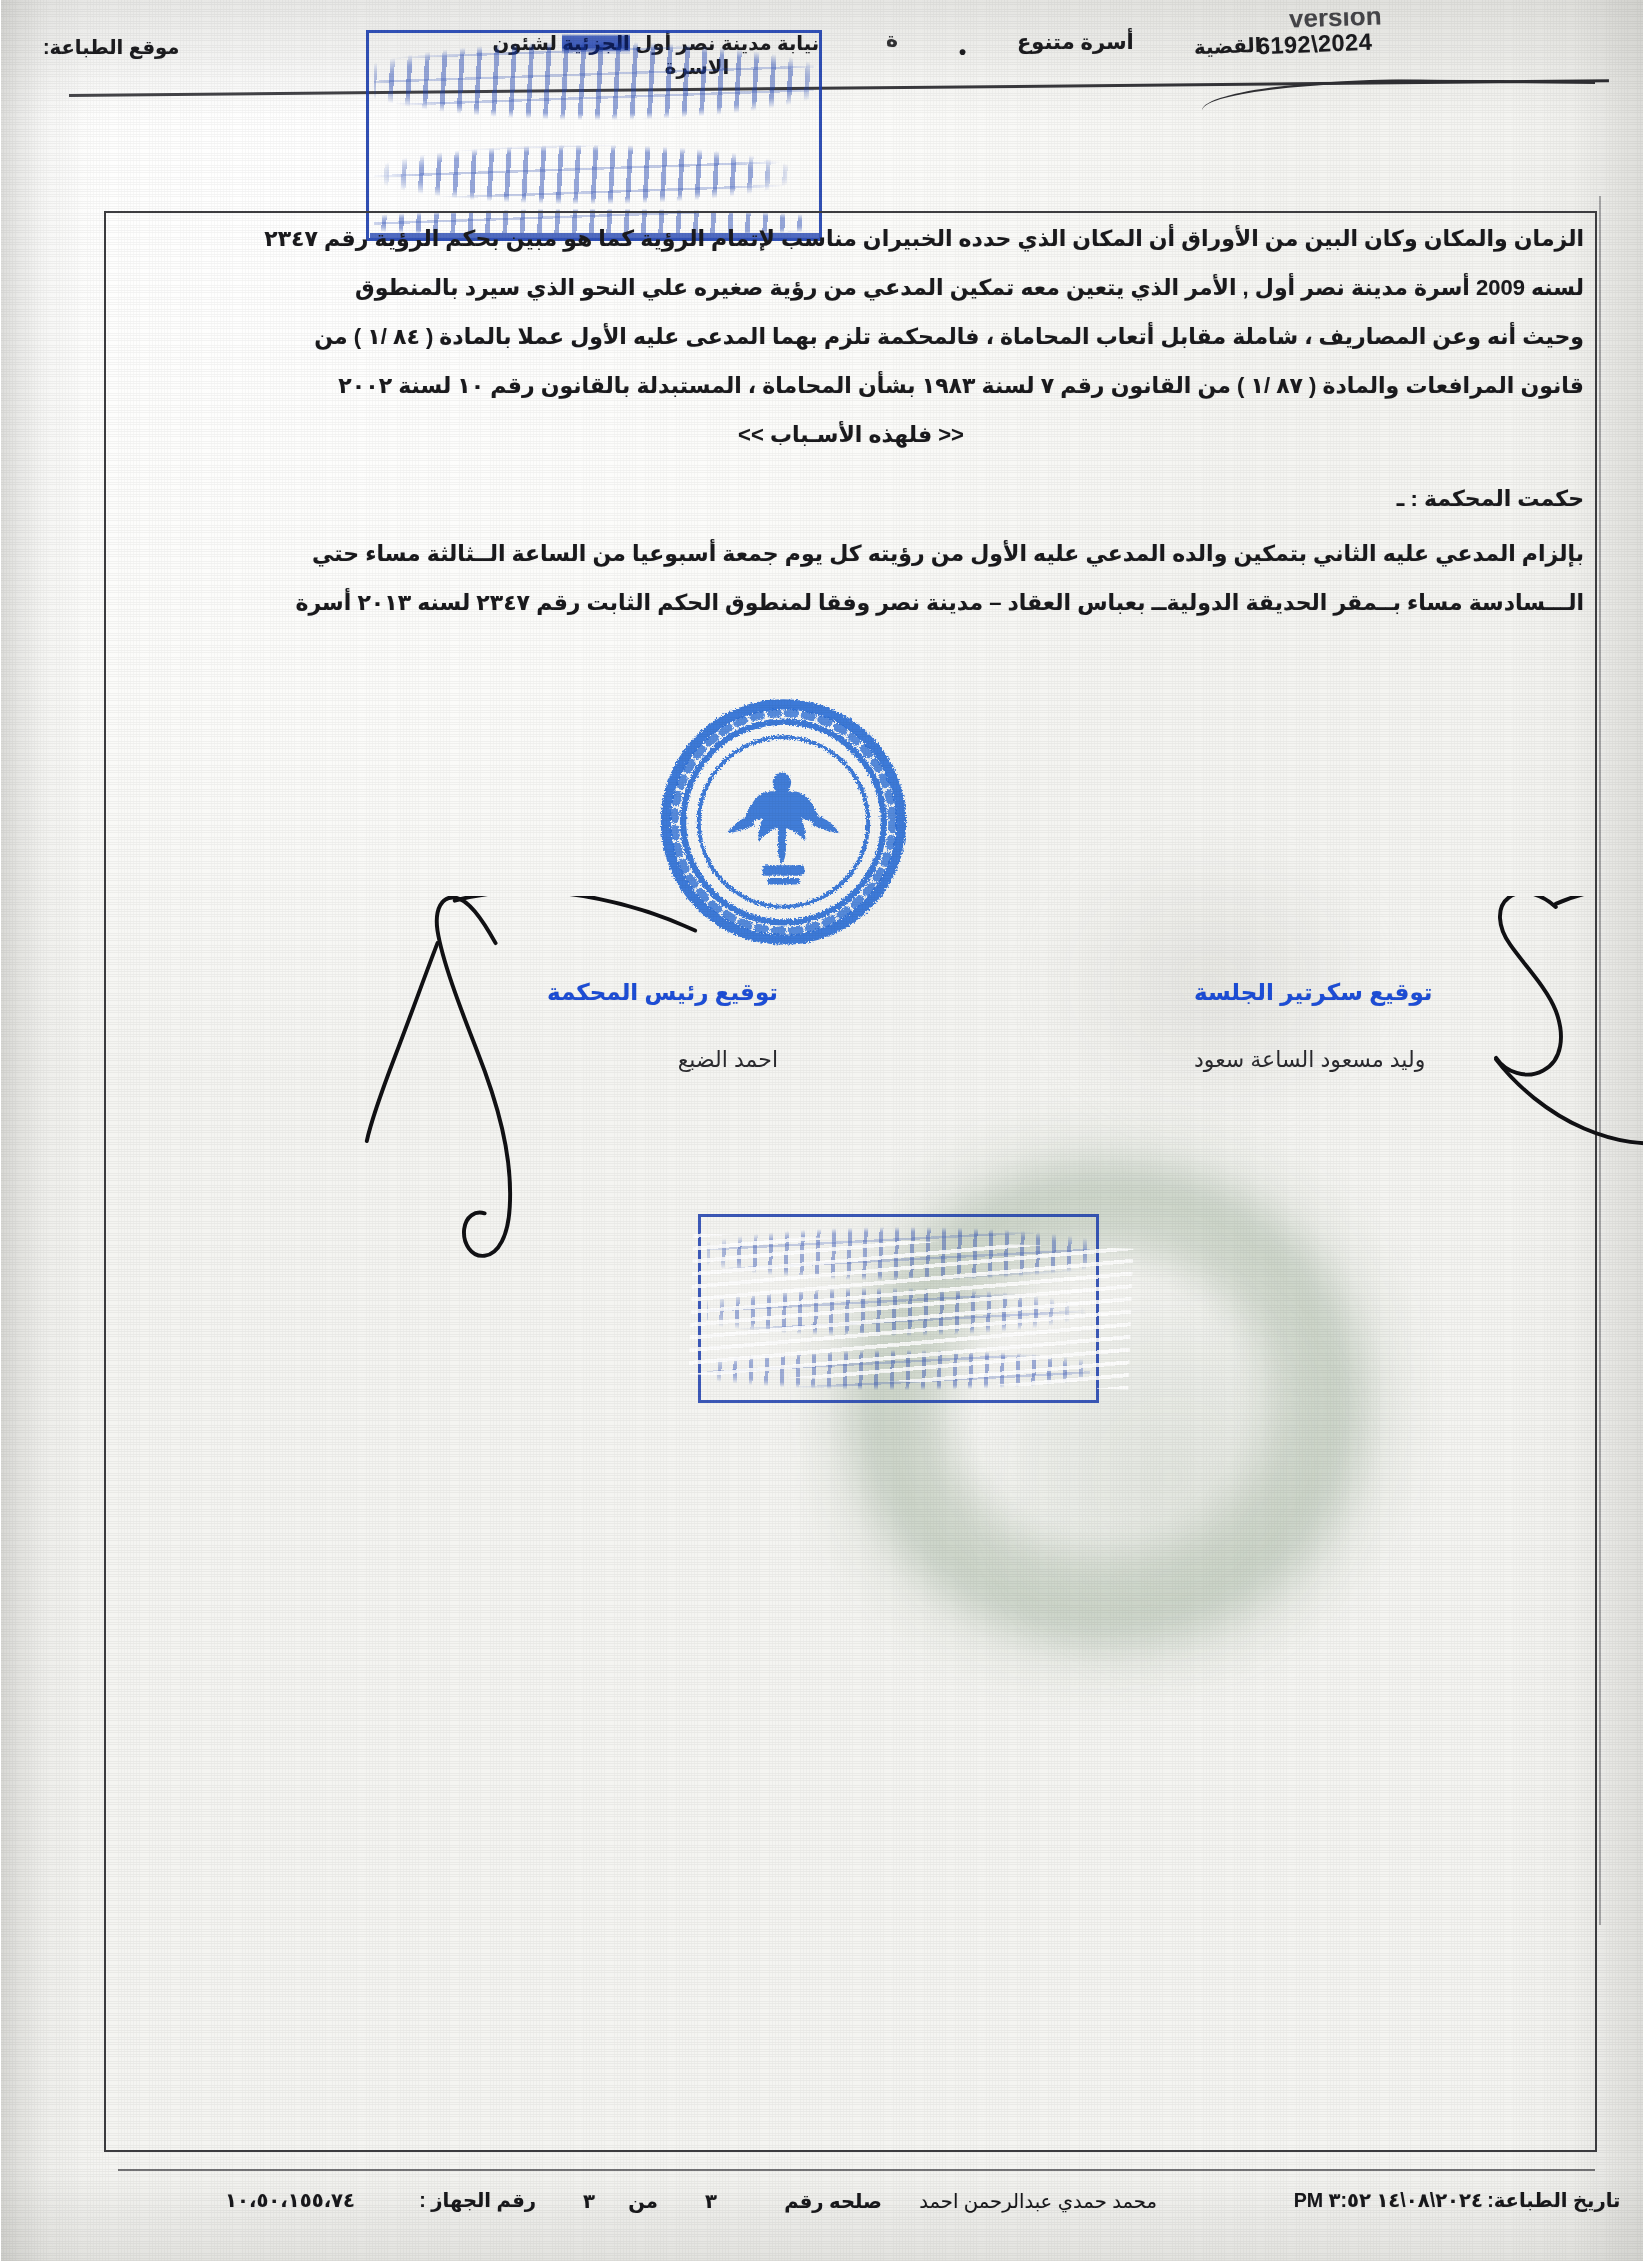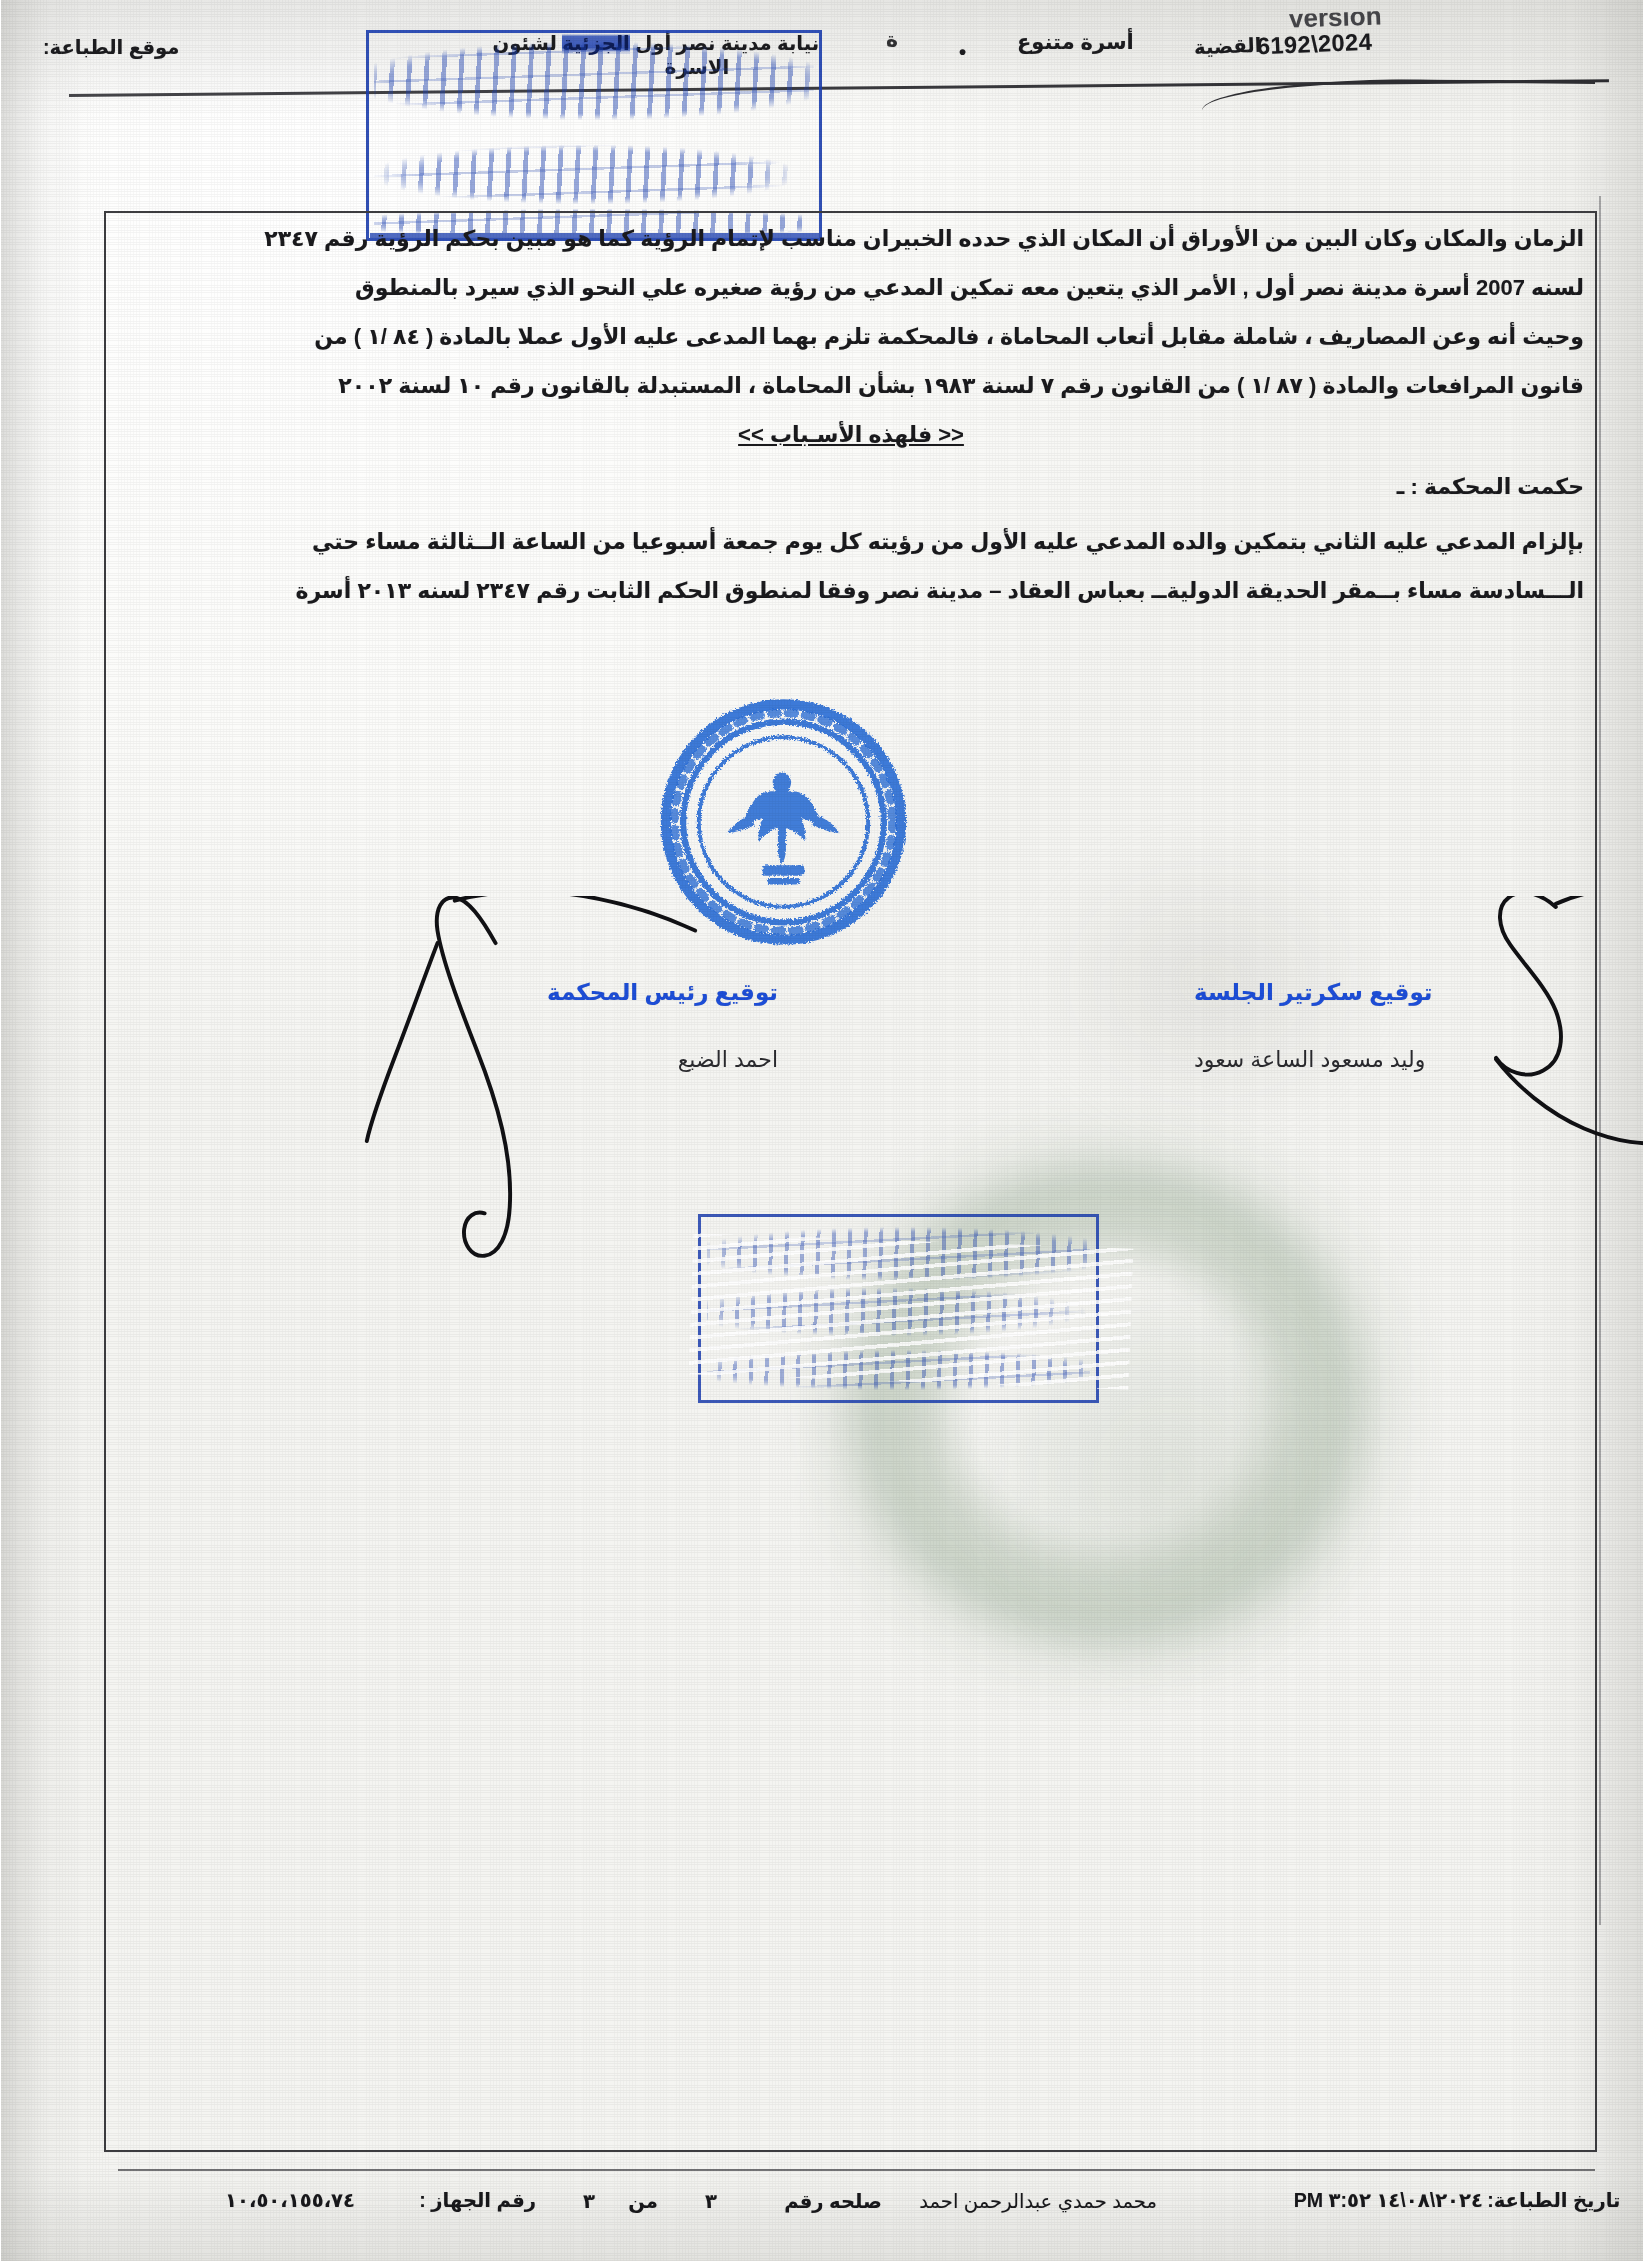--- a/index.html
+++ b/index.html
@@ -291,25 +291,25 @@
   <div class="stamp-ink"></div>
   <div class="stamp-underline"></div>
 </div>
 
 <div class="frame"></div>
 <div class="frame-r2"></div>
 
 <div class="body">
 
   <p class="ln">الزمان والمكان وكان البين من الأوراق أن المكان الذي حدده الخبيران مناسب لإتمام الرؤية  كما هو مبين بحكم  الرؤية رقم ٢٣٤٧</p>
-  <p class="ln">لسنه 2007 أسرة مدينة نصر أول , الأمر الذي يتعين معه تمكين المدعي من رؤية صغيره علي النحو الذي سيرد بالمنطوق</p>
+  <p class="ln">لسنه 2009 أسرة مدينة نصر أول , الأمر الذي يتعين معه تمكين المدعي من رؤية صغيره علي النحو الذي سيرد بالمنطوق</p>
   <p class="ln">وحيث أنه وعن المصاريف ، شاملة مقابل أتعاب المحاماة ، فالمحكمة تلزم بهما المدعى عليه الأول  عملا بالمادة  ( ٨٤ /١ ) من</p>
   <p class="ln">قانون المرافعات والمادة ( ٨٧ /١ ) من القانون رقم ٧ لسنة ١٩٨٣ بشأن المحاماة ، المستبدلة بالقانون رقم ١٠ لسنة ٢٠٠٢</p>
 
-  <p class="ln ctr" style="margin-bottom:30px;text-decoration:underline;">&lt;&lt; فلهذه الأسـباب &gt;&gt;</p>
+  <p class="ln ctr" style="margin-bottom:42px;">&lt;&lt; فلهذه الأسـباب &gt;&gt;</p>
 
   <p class="ln" style="margin-bottom:33px;">حكمت المحكمة : ـ</p>
 
   <p class="ln">بإلزام المدعي عليه الثاني  بتمكين والده المدعي عليه الأول من رؤيته  كل يوم جمعة أسبوعيا من الساعة الــثالثة مساء  حتي</p>
   <p class="ln">الـــسادسة مساء بــمقر الحديقة الدوليةــ بعباس العقاد – مدينة نصر وفقا لمنطوق الحكم الثابت رقم ٢٣٤٧ لسنه ٢٠١٣ أسرة</p>
 </div>
 
 <div class="seal">
   <svg width="251" height="248" viewBox="0 0 320 316" aria-hidden="true">
     <defs>

